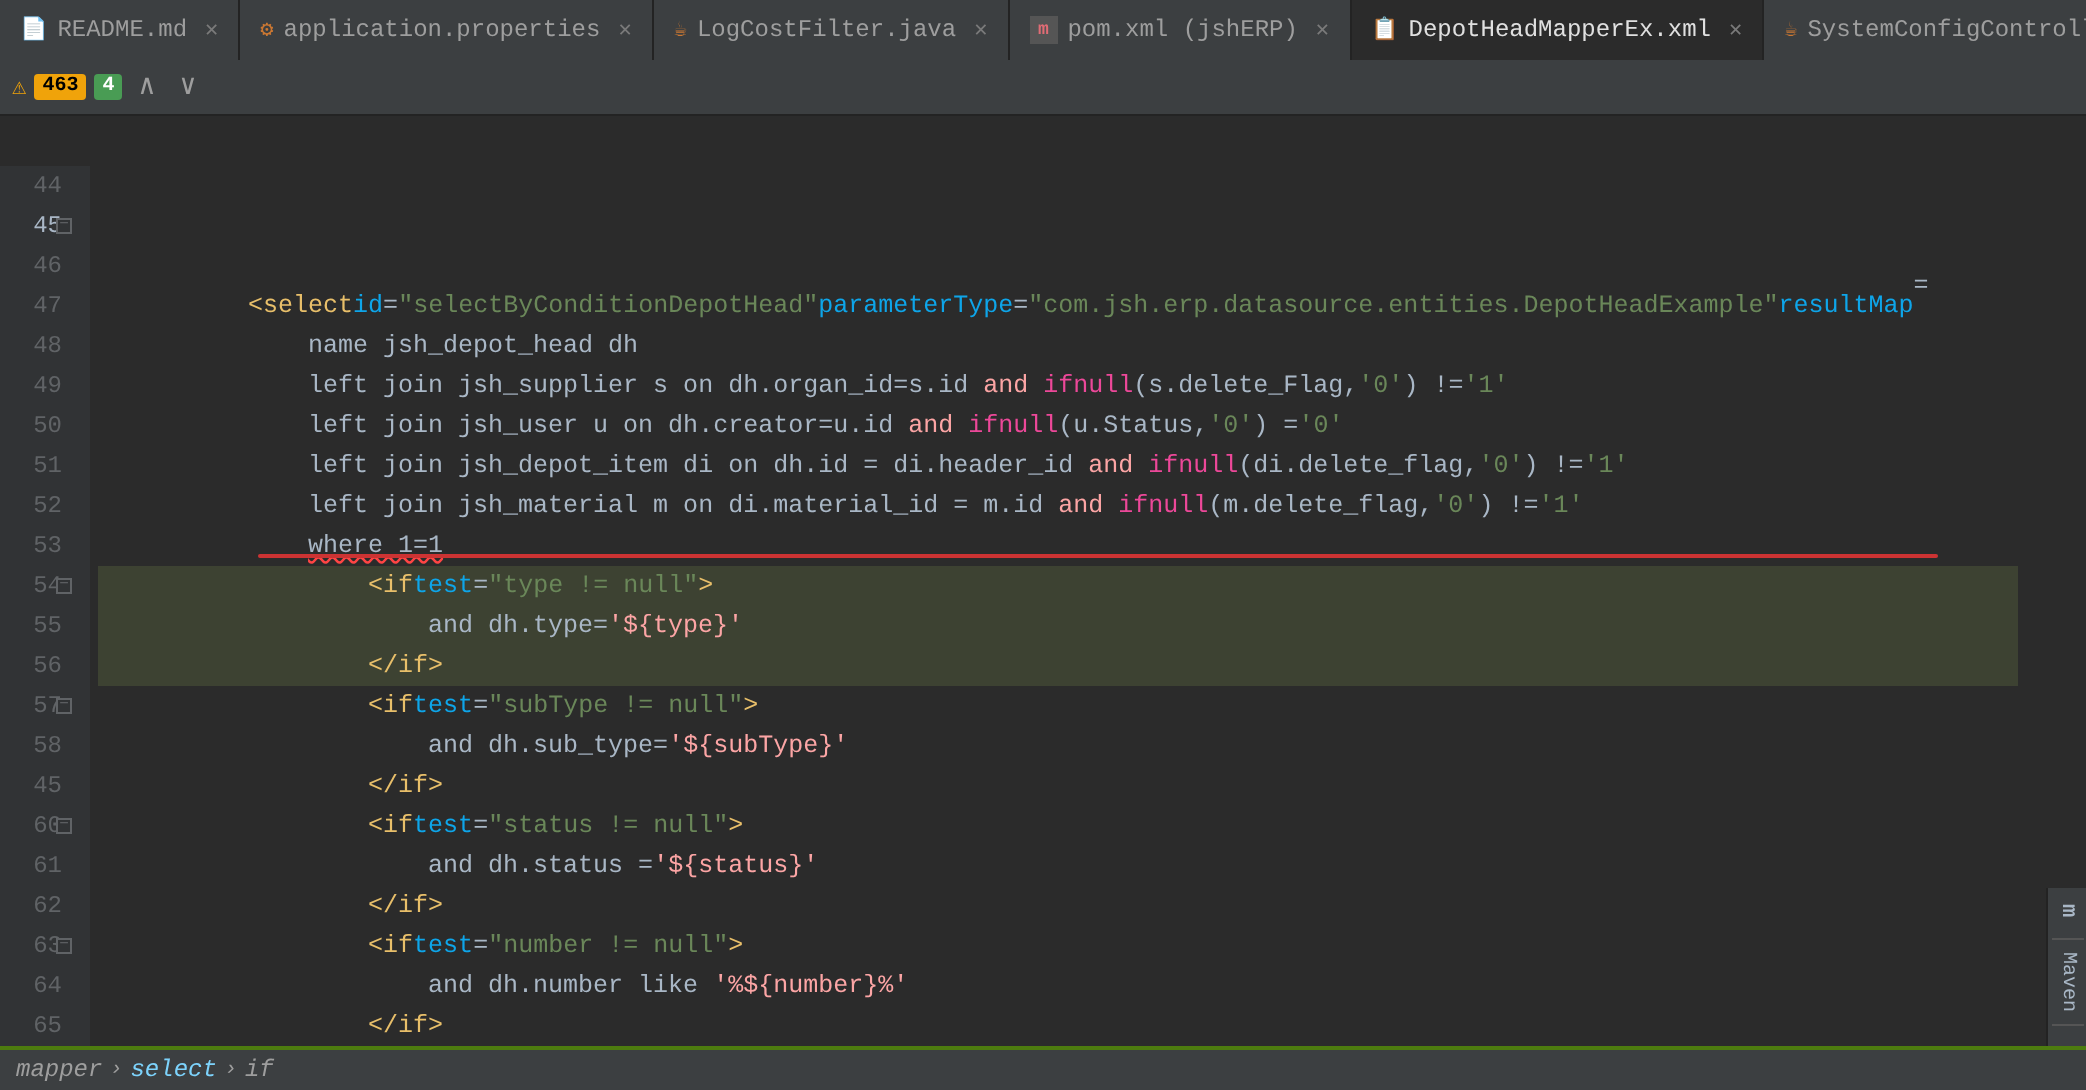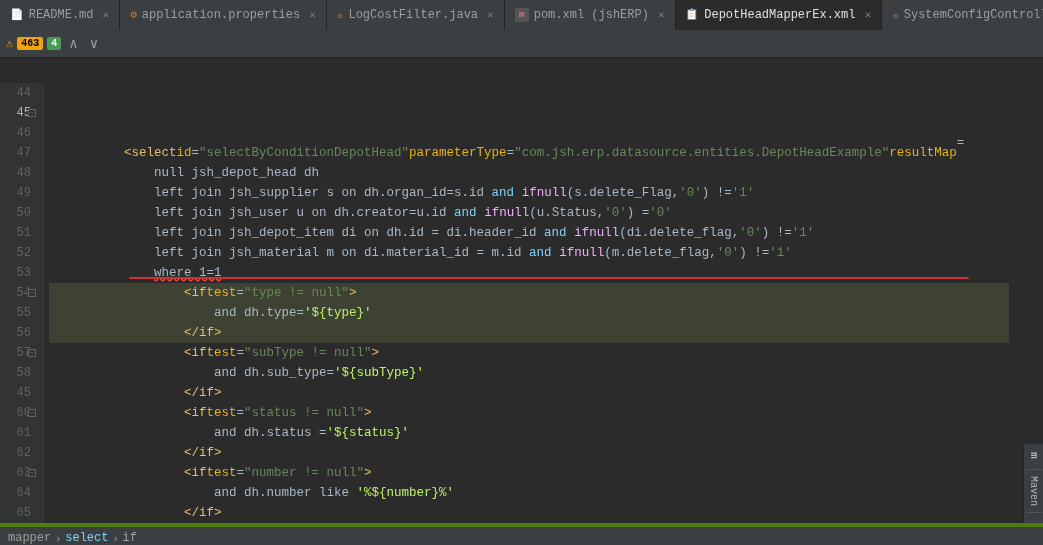--- a/index.html
+++ b/index.html
@@ -152,45 +152,46 @@
       height: 20px;
       display: flex;
       align-items: center;
       white-space: pre;
       font-size: 12.5px;
       line-height: 20px;
       position: relative;
     }
 
     
-    .kw { color: #7dd3fc; } 
+    .kw { color: #fca5a5; } 
     .tag { color: #e8bf6a; } 
-    .attr { color: #eab308; } 
+    .attr { color: #0ea5e9; } 
     .str { color: #6a8759; } 
-    .fn { color: #f0abfc; } 
+    .fn { color: #ec4899; } 
     .plain { color: #a9b7c6; }
-    .var-str { color: #bef264; }
+    .var-str { color: #fca5a5; }
 
     
     ::-webkit-scrollbar { width: 8px; height: 8px; }
     ::-webkit-scrollbar-track { background: #313335; }
     ::-webkit-scrollbar-thumb { background: #555; }
 
     
     .status-bar {
       height: 22px;
       background: #3c3f41;
-      border-top: 4px solid #4d7c0f;
-      display: flex;
-      align-items: flex-end;
+      border-top: 2px solid #4d7c0f;
+      display: flex;
+      align-items: center;
       padding: 0 8px;
       gap: 4px;
       font-size: 12px;
       color: #9e9e9e;
       flex-shrink: 0;
+      font-style: italic;
     }
     .status-arrow {
       color: #9e9e9e;
       font-size: 10px;
     }
 
     
     .block-selected {
       background: #3d4232;
     }
@@ -328,21 +329,21 @@
   <div class="code-area">
 
     <div class="code-line">&nbsp;</div>
 
     <div class="code-line">
       &nbsp;&nbsp;&nbsp;&nbsp;<span class="tag">&lt;select</span> <span class="attr">id</span>=<span class="str">"selectByConditionDepotHead"</span> <span class="attr">parameterType</span>=<span class="str">"com.jsh.erp.datasource.entities.DepotHeadExample"</span> <span class="attr">resultMap</span>=
     </div>
 
 
     <div class="code-line">
-      &nbsp;&nbsp;&nbsp;&nbsp;&nbsp;&nbsp;&nbsp;&nbsp;<span class="plain">null jsh_depot_head dh</span>
+      &nbsp;&nbsp;&nbsp;&nbsp;&nbsp;&nbsp;&nbsp;&nbsp;<span class="plain">name jsh_depot_head dh</span>
     </div>
 
     <div class="code-line">
       &nbsp;&nbsp;&nbsp;&nbsp;&nbsp;&nbsp;&nbsp;&nbsp;<span class="plain">left join jsh_supplier s on dh.organ_id=s.id <span class="kw">and</span> <span class="fn">ifnull</span>(s.delete_Flag,<span class="str">'0'</span>) !=<span class="str">'1'</span></span>
     </div>
 
     <div class="code-line">
       &nbsp;&nbsp;&nbsp;&nbsp;&nbsp;&nbsp;&nbsp;&nbsp;<span class="plain">left join jsh_user u on dh.creator=u.id <span class="kw">and</span> <span class="fn">ifnull</span>(u.Status,<span class="str">'0'</span>) =<span class="str">'0'</span></span>
     </div>
 

